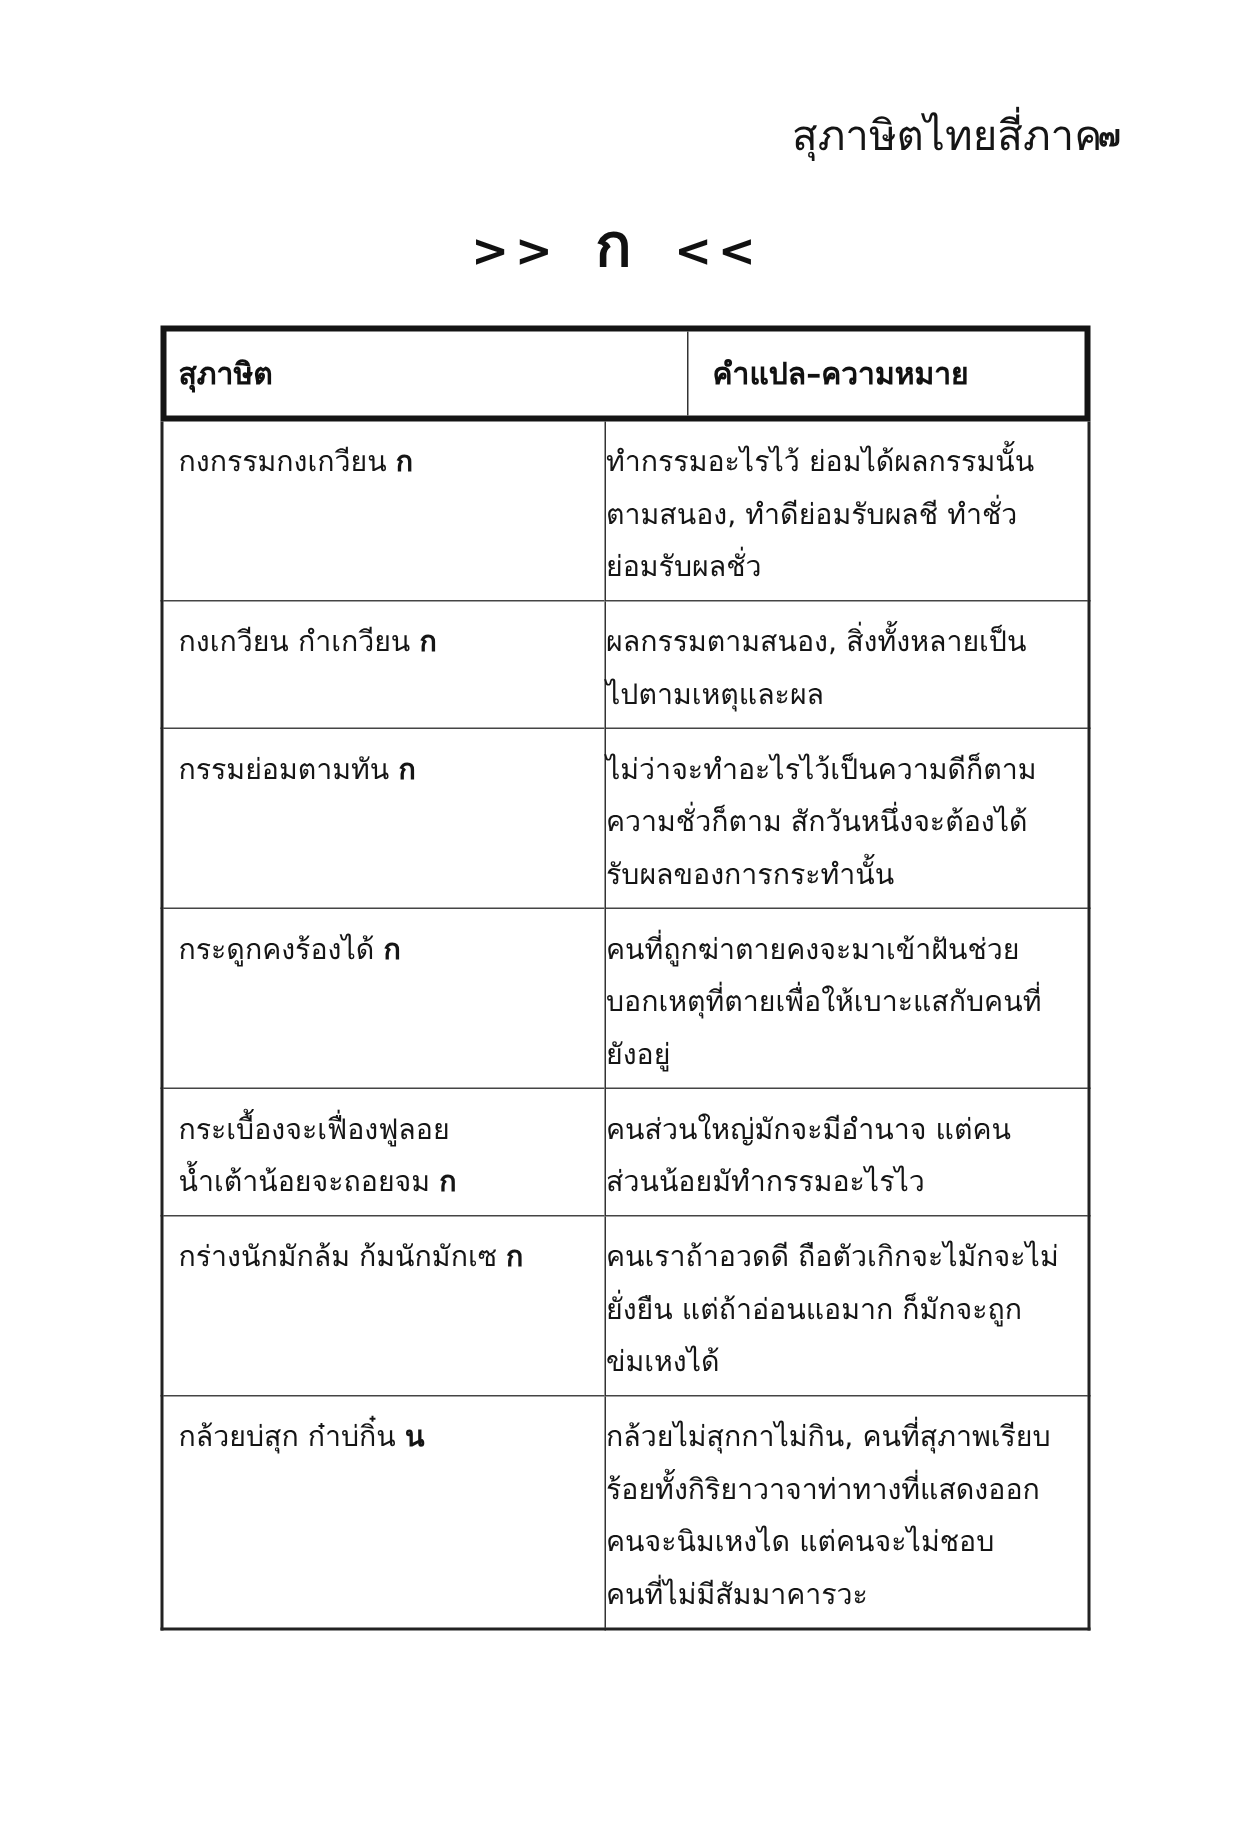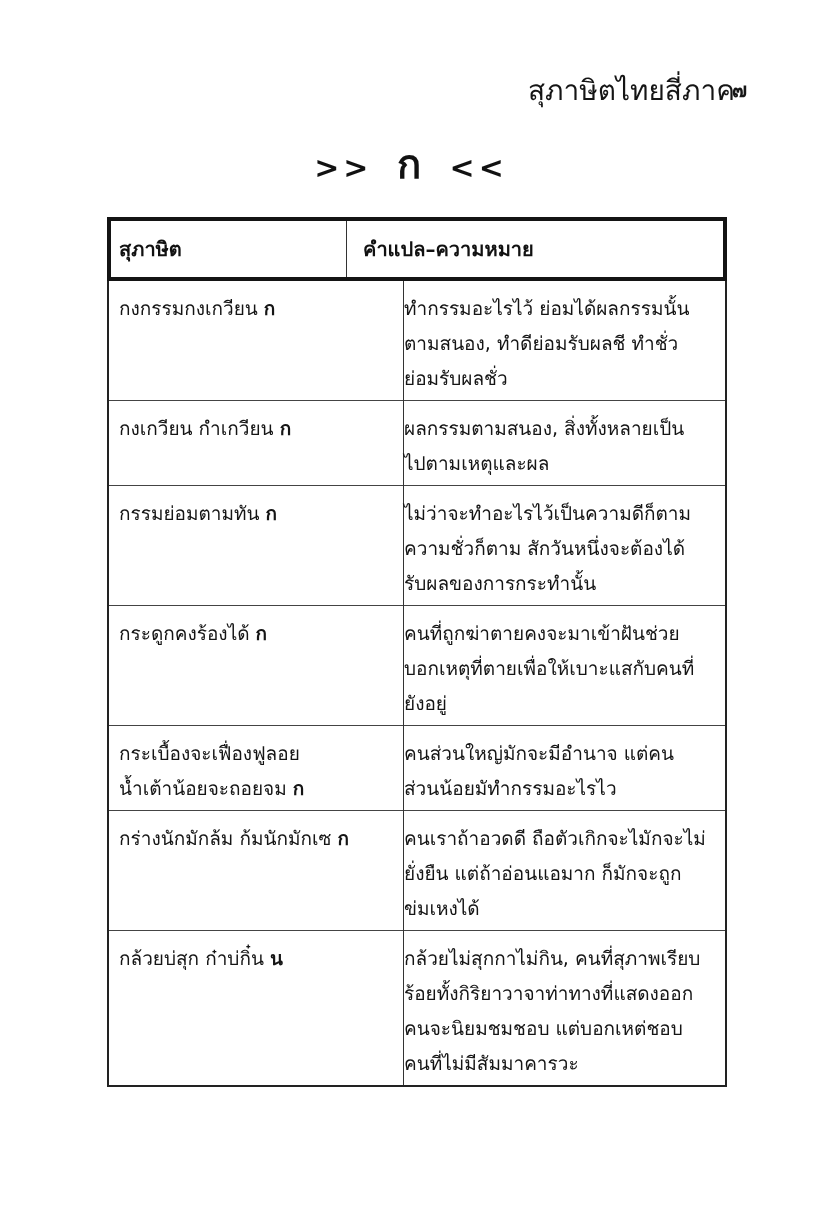--- a/index.html
+++ b/index.html
@@ -65,21 +65,21 @@
     }
     .header-cell {
       height: 100%;
       display: flex;
       align-items: center;
       font-size: 20px;
       font-weight: bold;
       box-sizing: border-box;
     }
     .header-cell.left {
-      width: 236px;
+      width: 348px;
       padding-left: 8px;
       border-right: 1px solid #333333;
     }
     .header-cell.right {
       flex: 1;
       padding-left: 16px;
     }
     .proverb-table {
       position: absolute;
       left: 107px;
@@ -199,18 +199,18 @@
           <span class="line">ข่มเหงได้</span>
         </td>
       </tr>
       <tr>
         <td class="col-proverb">
           <span class="line"><span>กล้วยบ่สุก ก๋าบ่กิ๋น</span> <span class="region-mark">น</span></span>
         </td>
         <td class="col-meaning">
           <span class="line">กล้วยไม่สุกกาไม่กิน, คนที่สุภาพเรียบ</span>
           <span class="line">ร้อยทั้งกิริยาวาจาท่าทางที่แสดงออก</span>
-          <span class="line">คนจะนิยมชมชอบ แต่บอกเหต่ชอบ</span>
+          <span class="line">คนจะนิมเหงได แต่คนจะไม่ชอบ</span>
           <span class="line">คนที่ไม่มีสัมมาคารวะ</span>
         </td>
       </tr>
     </tbody>
 </table>
 
 </body></html>

